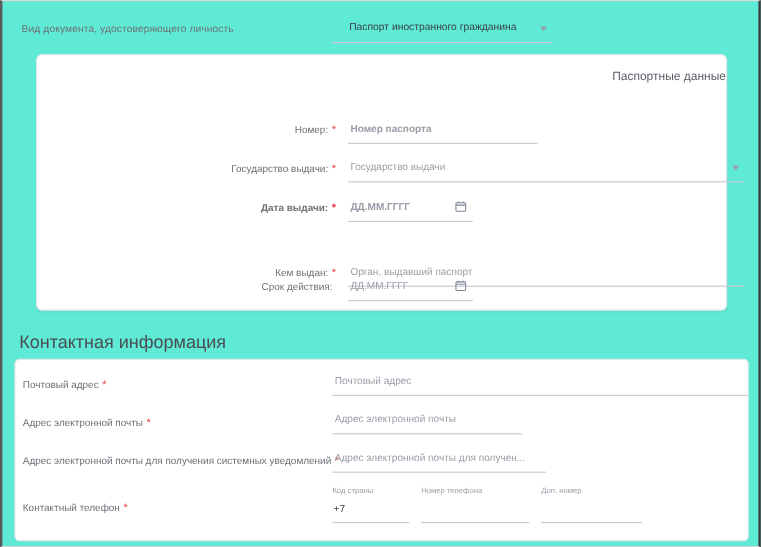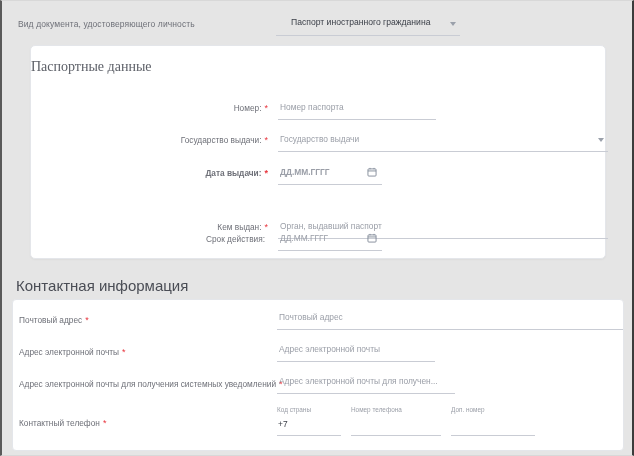--- a/index.html
+++ b/index.html
@@ -11,21 +11,21 @@
     font-family: "Liberation Sans", "DejaVu Sans", sans-serif;
     width: 634px;
     height: 456px;
     overflow: hidden;
   }
   .page {
     position: relative;
     width: 634px;
     height: 456px;
     box-sizing: border-box;
-    background: #e5e5e5;
+    background: #5eead4;
     border-left: 2px solid #5a5a5a;
     border-right: 2px solid #3c3c3c;
     border-top: 1px solid #d8d8d8;
     border-bottom: 1px solid #d8d8d8;
   }
 
   
   .doctype-row {
     position: absolute;
     left: 0; top: 14px;
@@ -72,30 +72,29 @@
     background: #ffffff;
     border: 1px solid #e4e6ea;
     border-radius: 5px;
     box-shadow: 0 1px 2px rgba(0,0,0,0.04);
     box-sizing: border-box;
   }
   .card-title {
     position: absolute;
     left: 0; top: 13px;
     width: 100%;
-    text-align: left;
-    font-size: 14px;
+    text-align: right;
+    font-size: 10px;
     color: #5d6068;
-    font-family: Liberation Serif, serif;
   }
 
   
   .frow {
     position: absolute;
-    left: 4px;
+    left: 16px;
     width: 100%;
     height: 24px;
   }
   .flabel {
     position: absolute;
     right: 341px;
     top: 4px;
     font-size: 8.3px;
     color: #6e7078;
     white-space: nowrap;
@@ -114,21 +113,21 @@
     border-bottom: 1px solid #c9ccd4;
     box-sizing: border-box;
   }
   .fctrl .ph {
     position: absolute;
     left: 2px; top: 3px;
     font-size: 8.4px;
     color: #9a9ea7;
     white-space: nowrap;
   }
-  .w-num   { width: 158px; }
+  .w-num   { width: 158px; font-weight: bold; }
   .w-wide  { width: 330px; }
   .w-date  { width: 104px; }
 
   .cal-icon {
     position: absolute;
     right: 5px; top: 3px;
     width: 10px; height: 10px;
   }
 
   

